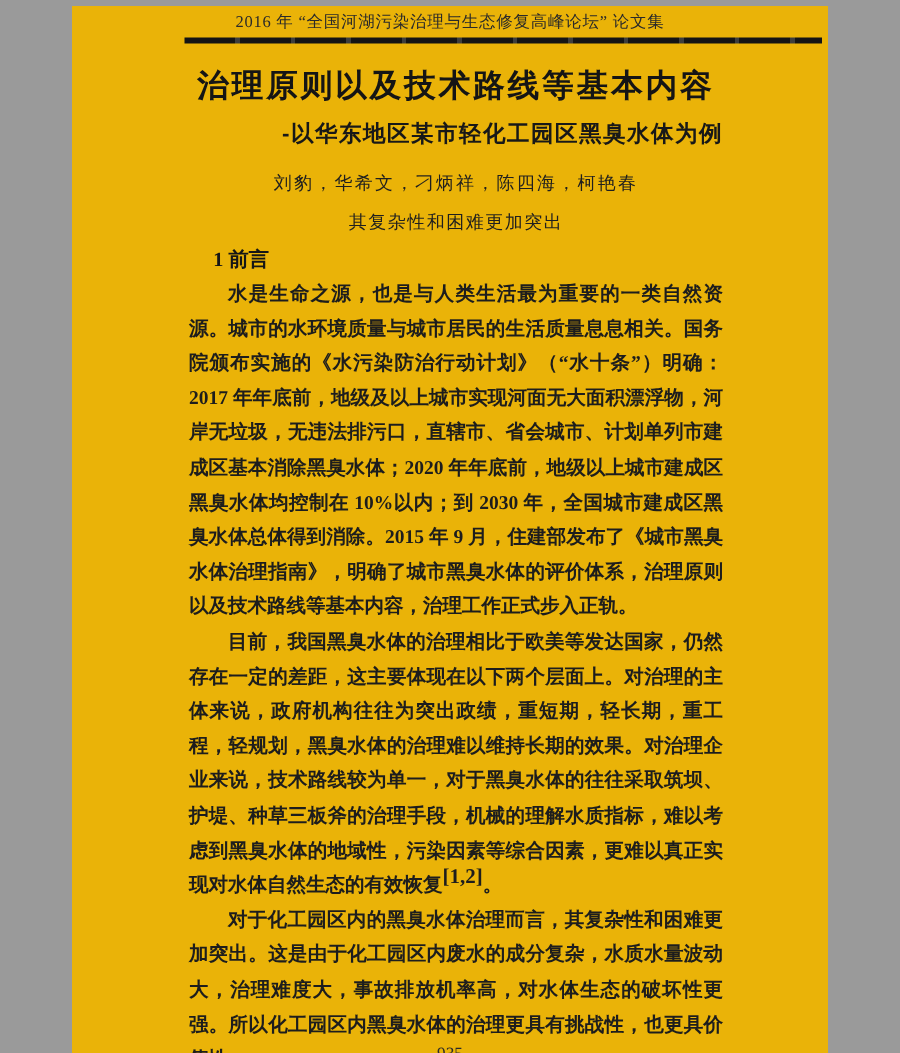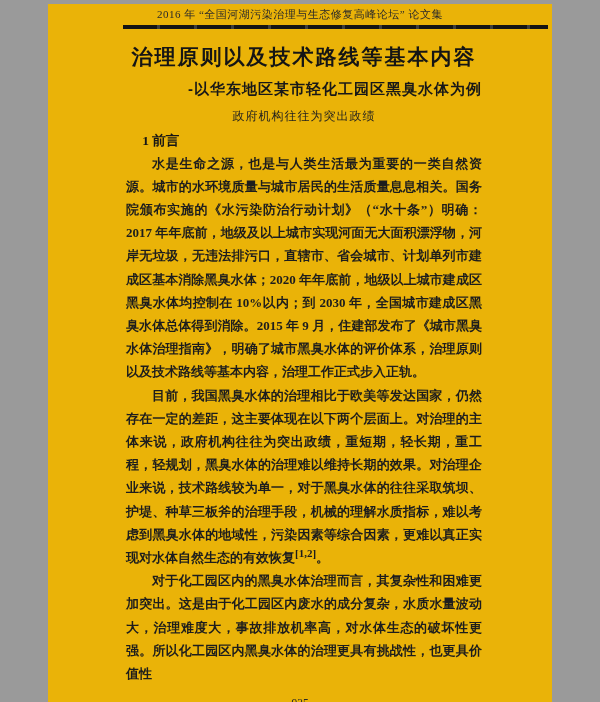--- a/index.html
+++ b/index.html
@@ -77,21 +77,21 @@
   .body-paragraph {
     margin: 0;
     font-size: 13px;
     line-height: 23.2px;
     text-align: justify;
     text-indent: 2em;
     color: #1d1d1d;
     font-weight: bold;
   }
   .body-paragraph sup {
-    font-size: 11px;
+    font-size: 14px;
     line-height: 0;
   }
   .page-number {
     position: absolute;
     top: 693px;
     left: 0;
     right: 0;
     text-align: center;
     font-size: 11.5px;
     color: #2a2a2a;
@@ -105,22 +105,23 @@
   <div class="running-header">2016 年 “全国河湖污染治理与生态修复高峰论坛” 论文集</div>
 
   <div class="header-rule"></div>
 
   <div class="content">
 
     <h1 class="paper-title">治理原则以及技术路线等基本内容</h1>
 
     <h2 class="paper-subtitle">-以华东地区某市轻化工园区黑臭水体为例</h2>
 
+    <div class="authors">刘豹，华希文，刁炳祥，陈四海，柯艳春</div>
 
-    <div class="affiliation">政府机构往往为突出政绩</div>
+    <div class="affiliation">其复杂性和困难更加突出</div>
 
 
     <div class="section-heading">1 前言</div>
 
     <p class="body-paragraph"><span>水是生命之源，也是与人类生活最为重要的一类自然资源。城市的水环境质量与城市居民的生活质量息息相关。国务院颁布实施的《水污染防治行动计划》（“水十条”）明确：2017 年年底前，地级及以上城市实现河面无大面积漂浮物，河岸无垃圾，无违法排污口，直辖市、省会城市、计划单列市建成区基本消除黑臭水体；2020 年年底前，地级以上城市建成区黑臭水体均控制在 10%以内；到 2030 年，全国城市建成区黑臭水体总体得到消除。2015 年 9 月，住建部发布了《城市黑臭水体治理指南》，明确了城市黑臭水体的评价体系，治理原则以及技术路线等基本内容，治理工作正式步入正轨。</span></p>
 
     <p class="body-paragraph"><span>目前，我国黑臭水体的治理相比于欧美等发达国家，仍然存在一定的差距，这主要体现在以下两个层面上。对治理的主体来说，政府机构往往为突出政绩，重短期，轻长期，重工程，轻规划，黑臭水体的治理难以维持长期的效果。对治理企业来说，技术路线较为单一，对于黑臭水体的往往采取筑坝、护堤、种草三板斧的治理手段，机械的理解水质指标，难以考虑到黑臭水体的地域性，污染因素等综合因素，更难以真正实现对水体自然生态的有效恢复</span><sup>[1,2]</sup><span>。</span></p>
 
     <p class="body-paragraph"><span>对于化工园区内的黑臭水体治理而言，其复杂性和困难更加突出。这是由于化工园区内废水的成分复杂，水质水量波动大，治理难度大，事故排放机率高，对水体生态的破坏性更强。所以化工园区内黑臭水体的治理更具有挑战性，也更具价值性</span></p>
 

